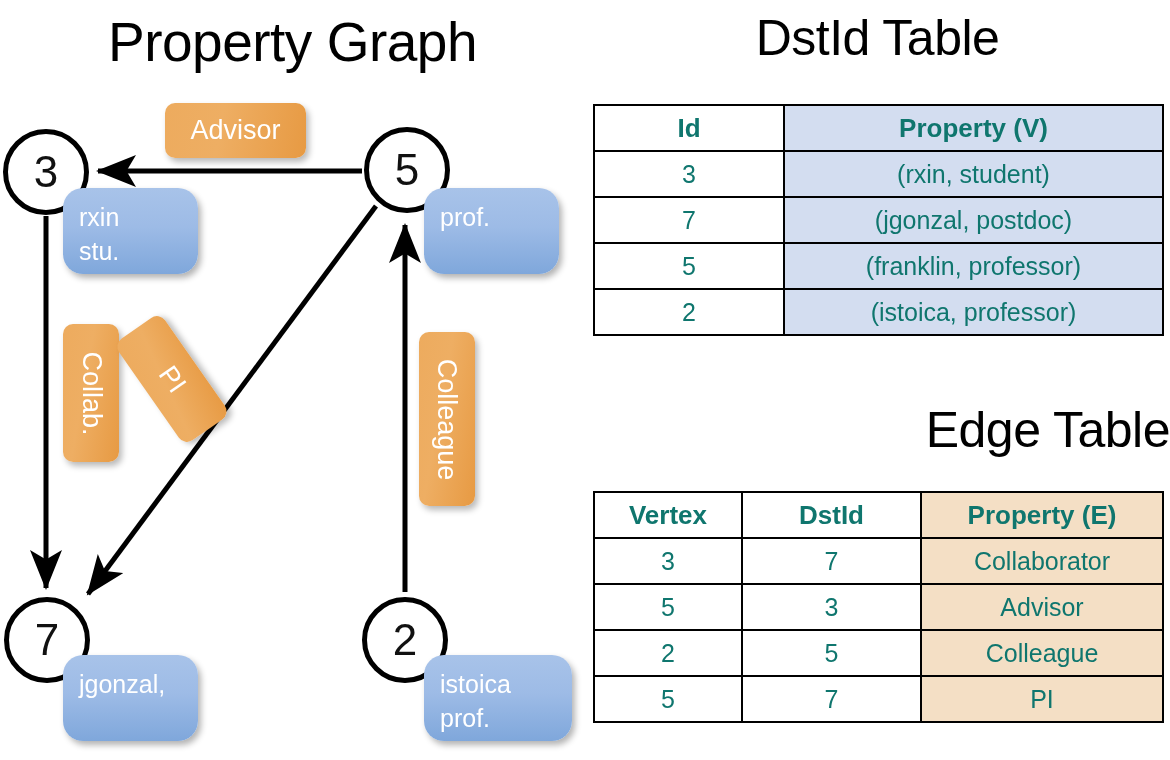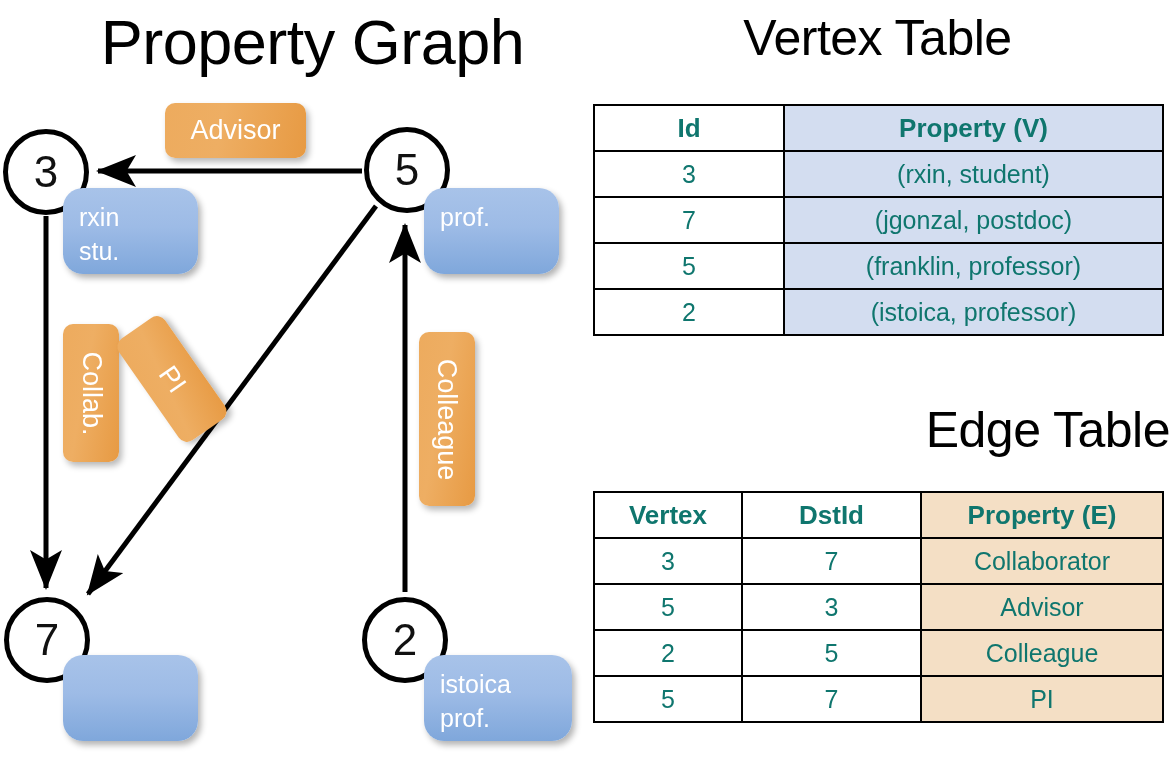--- a/index.html
+++ b/index.html
@@ -26,23 +26,22 @@
     font-family: "Liberation Sans", sans-serif;
     font-weight: 300;
     color: #000000;
     letter-spacing: -0.5px;
     white-space: nowrap;
   }
   #title-property-graph {
     left: 0px; top: 10px;
     width: 585px;
     text-align: center;
-    font-size: 63px;
+    font-size: 55px;
     line-height: 64px;
-    padding-left: 20px;
   }
   #title-vertex-table {
     left: 585px; top: 8px;
     width: 585px;
     text-align: center;
     font-size: 50px;
     line-height: 60px;
   }
   #title-edge-table {
     left: 585px; top: 400px;
@@ -220,41 +219,42 @@
     </div>
 
     <div id="prop-rxin" class="prop-box">
       <div>rxin</div>
       <div>stu.</div>
     </div>
     <div id="prop-franklin" class="prop-box">
       <div>prof.</div>
     </div>
     <div id="prop-jgonzal" class="prop-box">
+      <div>jgonzal,</div>
     </div>
     <div id="prop-istoica" class="prop-box">
       <div>istoica</div>
       <div>prof.</div>
     </div>
 
     <div id="edge-advisor" class="edge-box">
       <span class="htext">Advisor</span>
     </div>
     <div id="edge-collab" class="edge-box">
       <span class="vtext">Collab.</span>
     </div>
     <div id="edge-pi" class="edge-box">
       <span class="vtext">PI</span>
     </div>
     <div id="edge-colleague" class="edge-box">
       <span class="vtext">Colleague</span>
     </div>
   </div>
 
-  <div id="title-vertex-table" class="title">Vertex Table</div>
+  <div id="title-vertex-table" class="title">DstId Table</div>
 
   <table id="vertex-table" class="data-table">
     <colgroup>
         <col class="c-id">
         <col class="c-prop">
       </colgroup>
     <thead>
       <tr>
         <th>Id</th>
         <th class="prop-cell">Property (V)</th>

